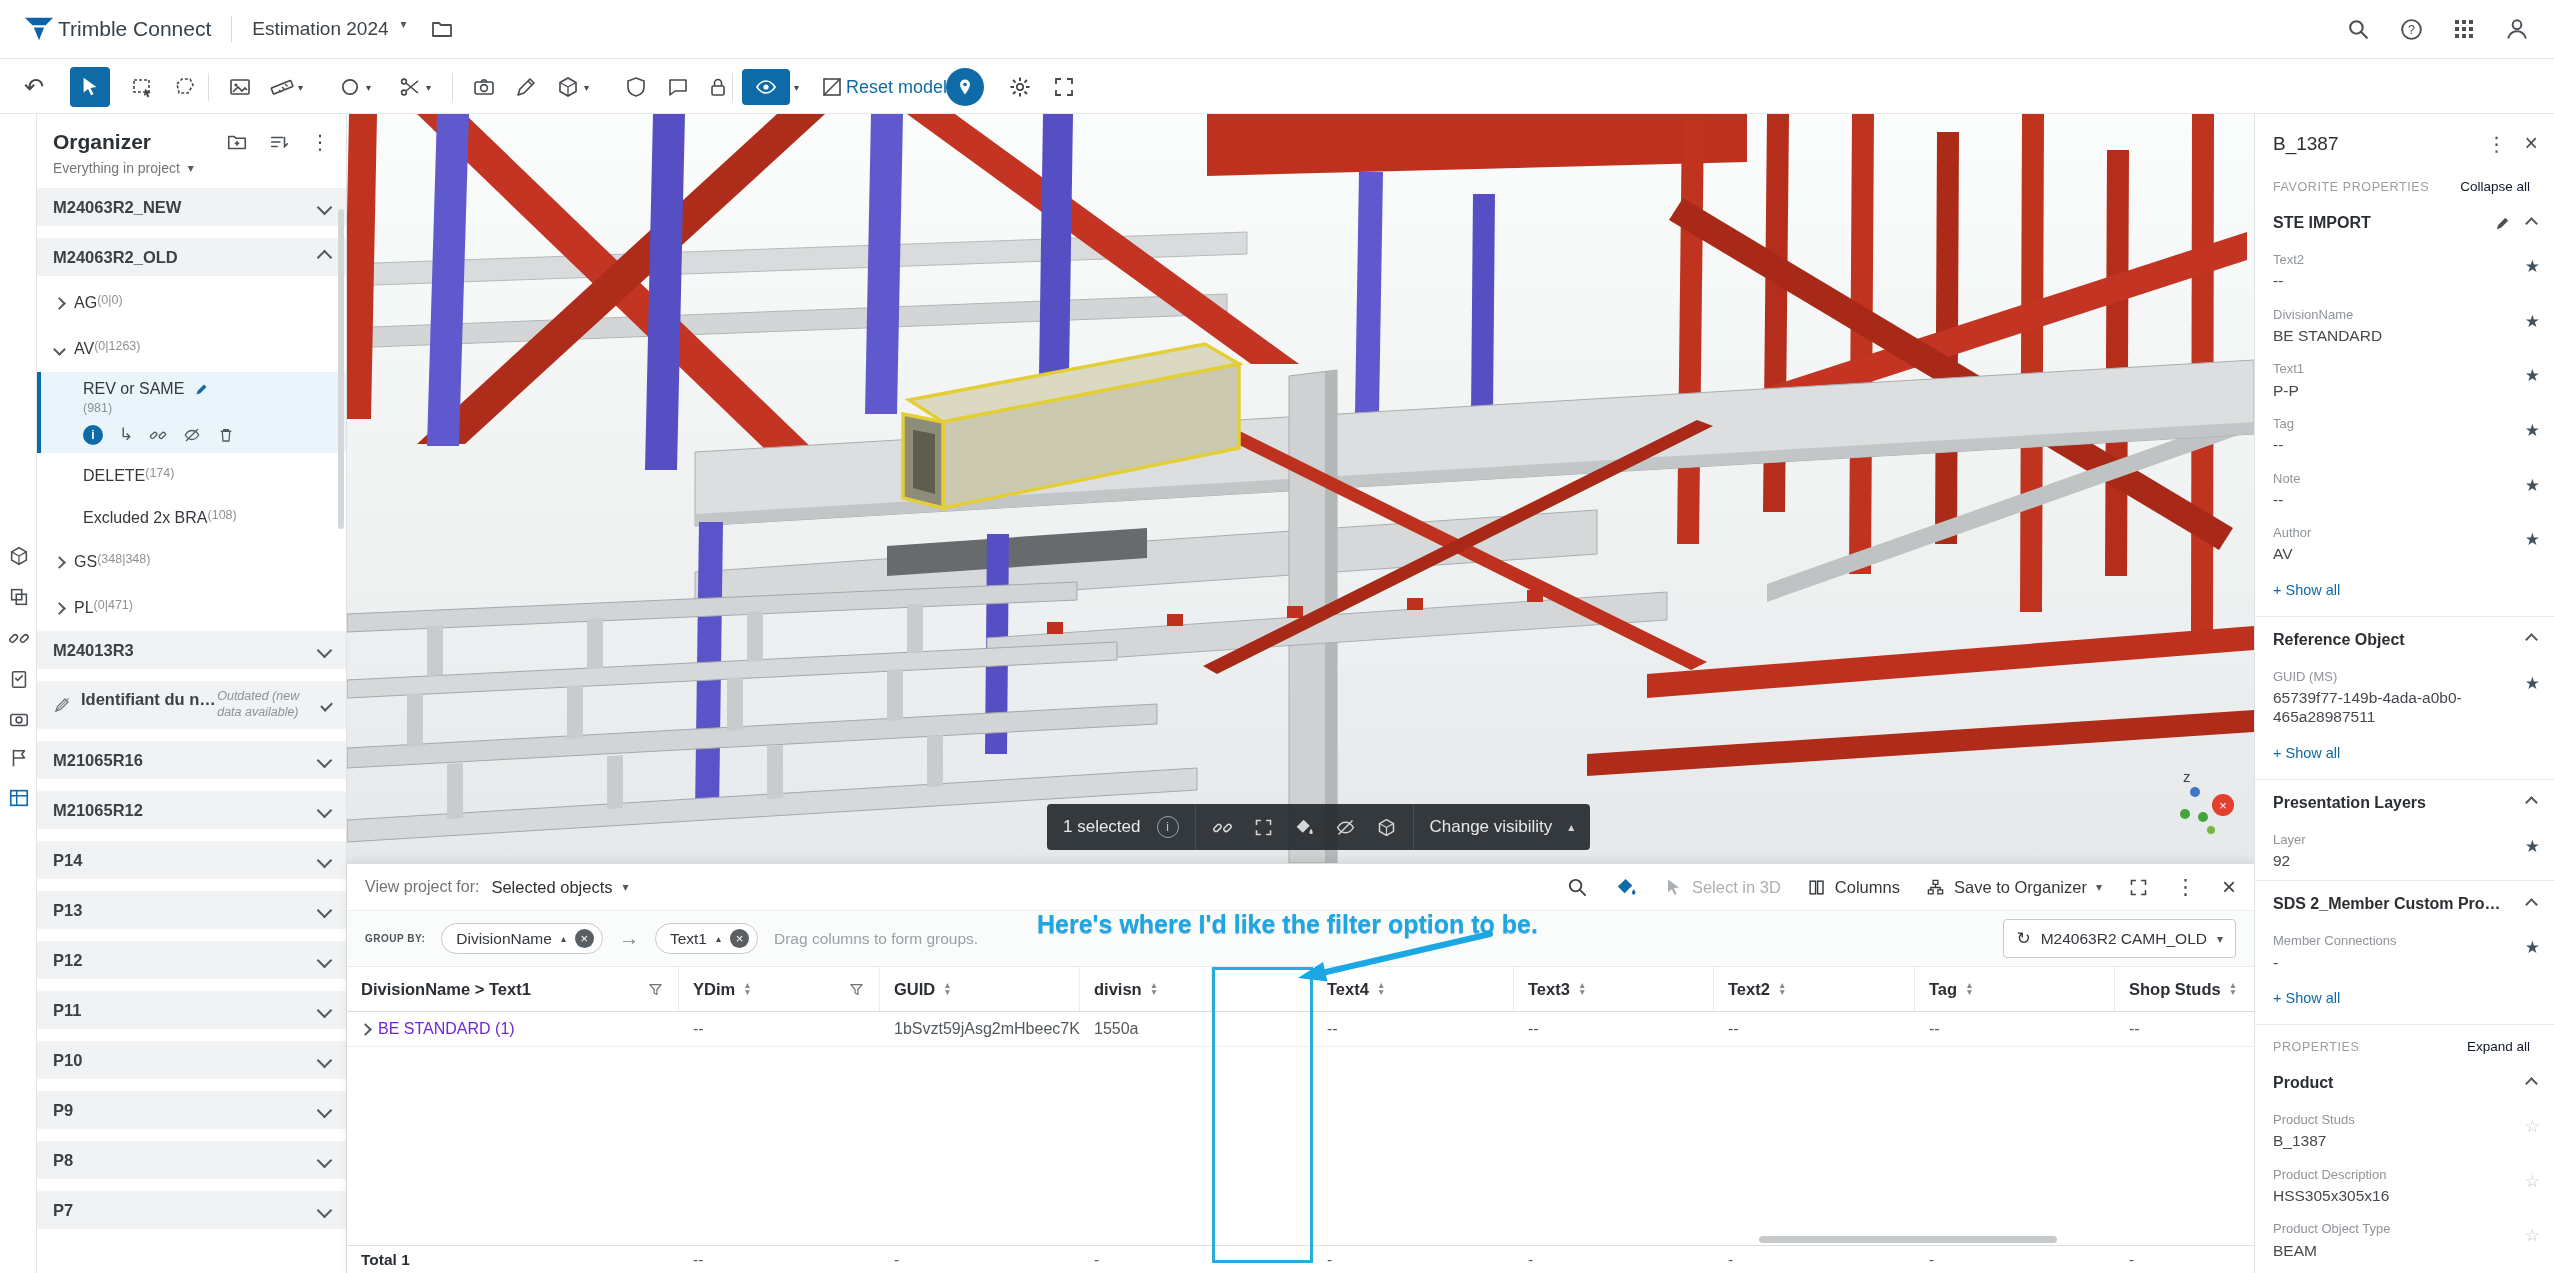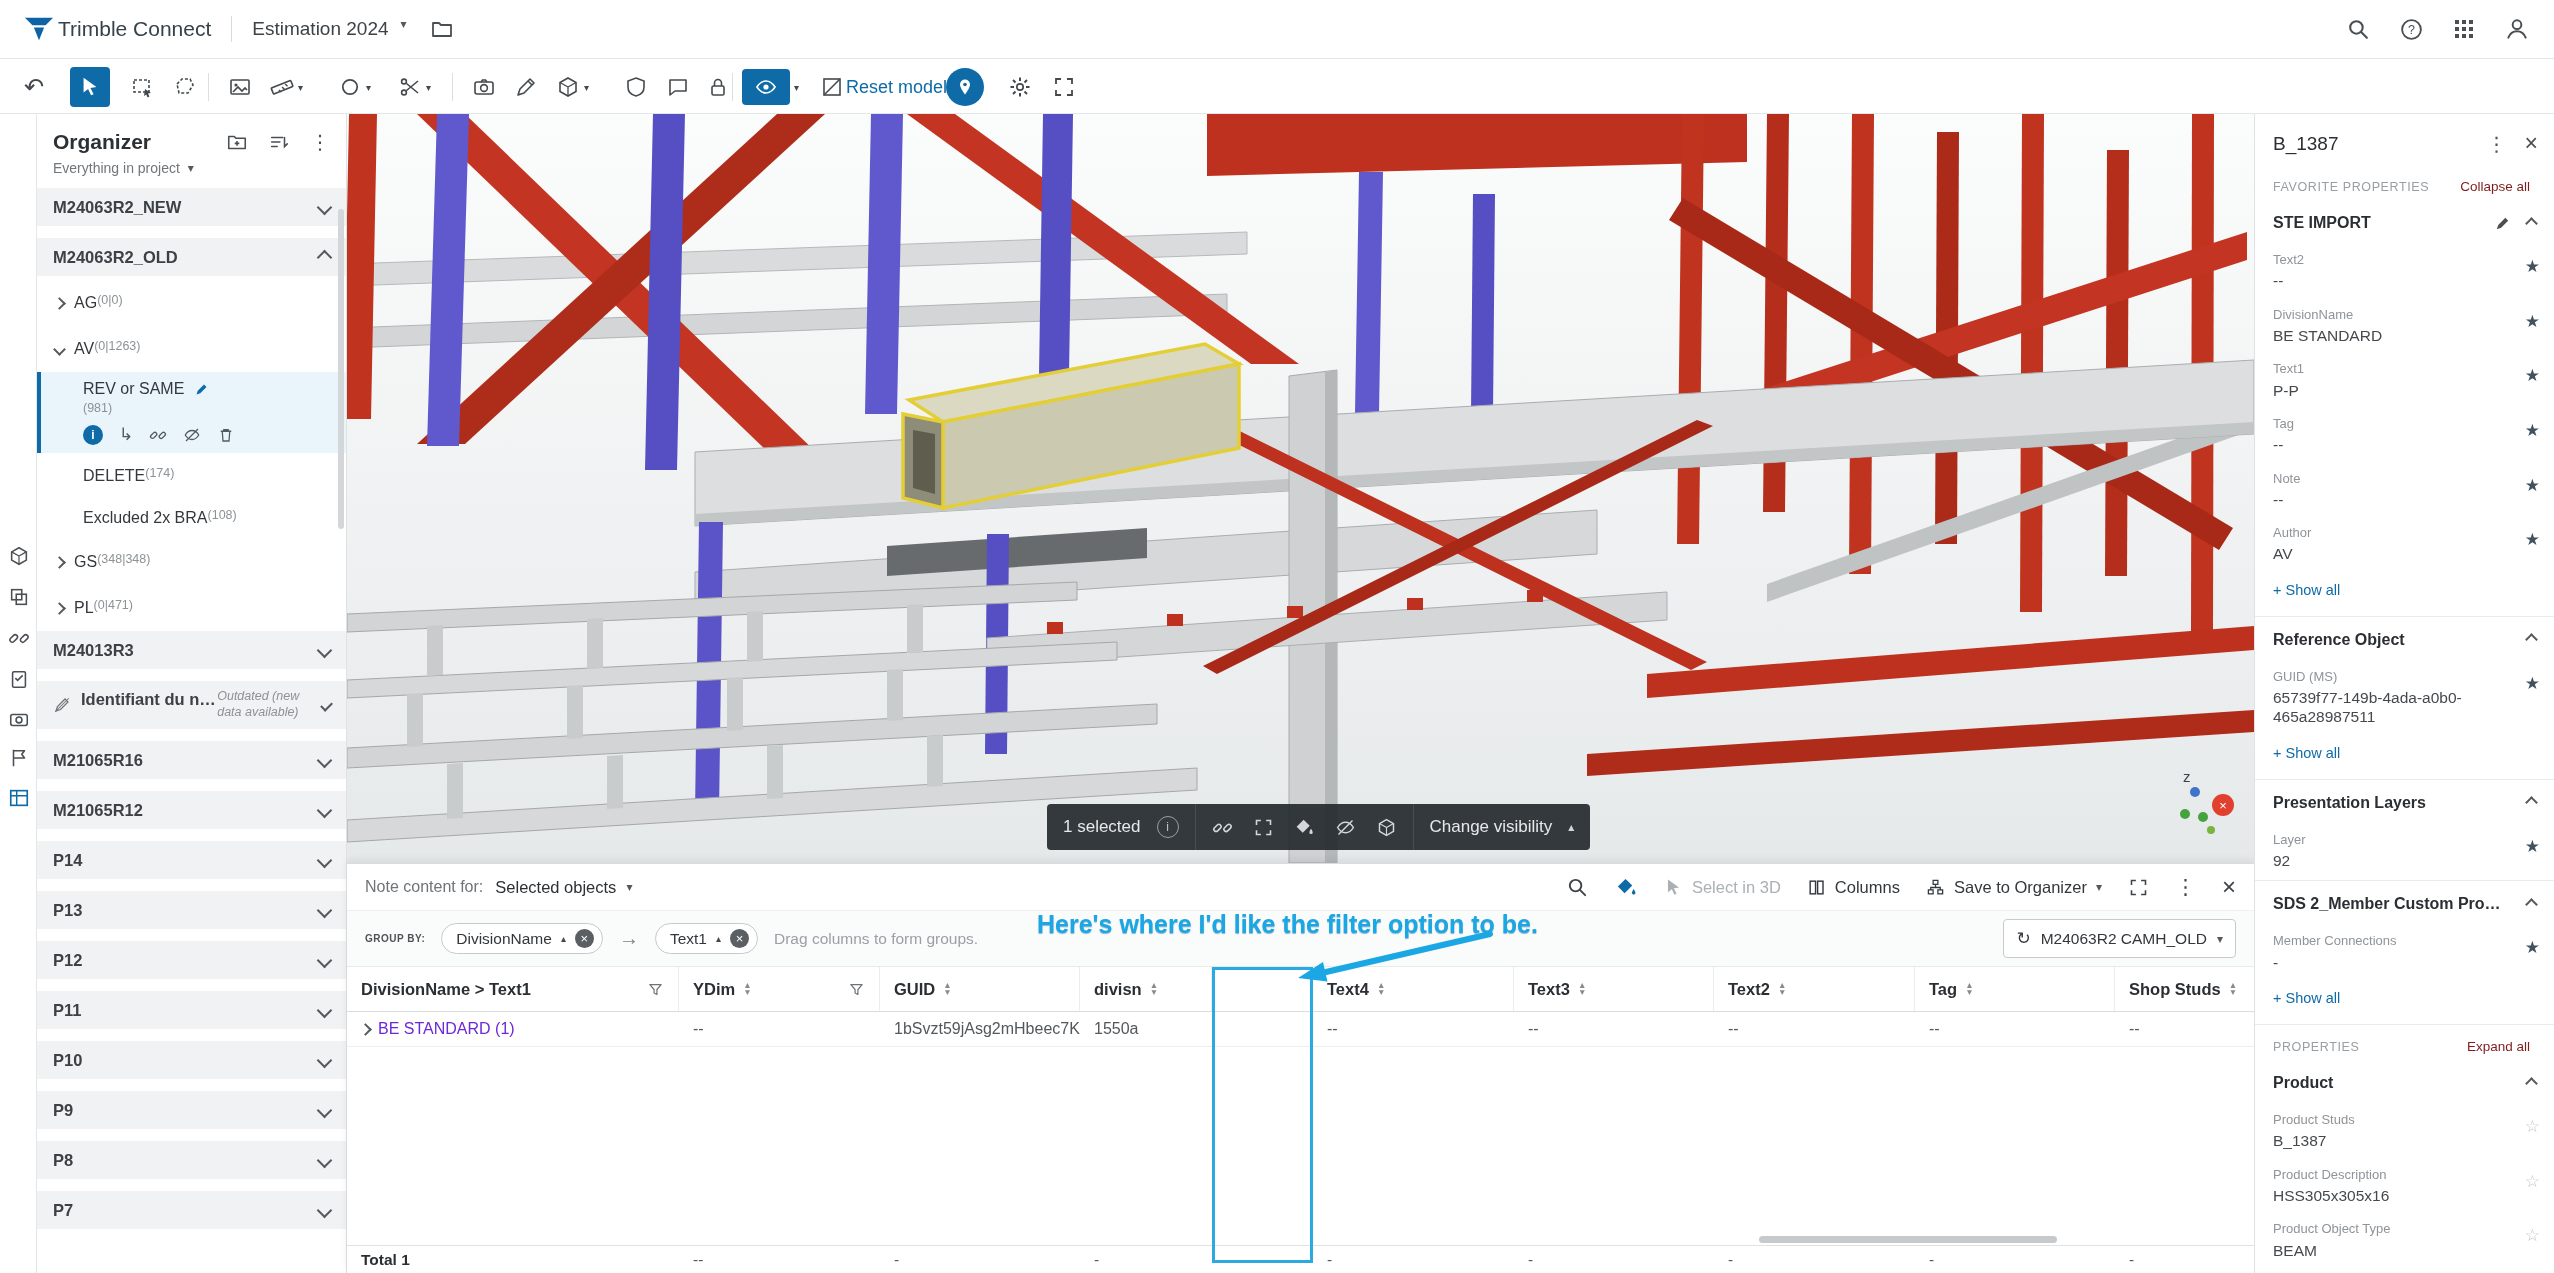--- a/index.html
+++ b/index.html
@@ -91,21 +91,21 @@
   .colhl{position:absolute;left:865px;top:103px;width:101px;height:296px;border:3px solid #29abe2;box-sizing:border-box;z-index:5;pointer-events:none}
   .annot{position:absolute;left:690px;top:46px;font-size:25px;font-weight:700;color:#1aa7e3;white-space:nowrap;z-index:6;text-shadow:0 1px 1px rgba(12,90,140,.45)}
   .annot-arrow{position:absolute;left:935px;top:56px;z-index:6}
   
   .details{position:absolute;left:2254px;top:114px;width:300px;height:1159px;box-sizing:border-box;border-left:1px solid #dfe1e2;background:#fff;overflow:hidden}
   .d-head{display:flex;align-items:center;padding:16px 16px 10px 18px}
   .d-title{font-size:19px;font-weight:500;color:#2b2f33}
   .d-headicons{margin-left:auto;display:flex;align-items:center;gap:18px;color:#4a4f54}
   .d-subhead{display:flex;align-items:flex-end;padding:12px 24px 8px 18px}
   .d-subhead .cap{font-size:12.5px;color:#989ea2;letter-spacing:.6px}
-  .d-subhead .lnk{margin-left:auto;font-size:13.5px;color:#7f1d1d}
+  .d-subhead .lnk{margin-left:auto;font-size:13.5px;color:#0f172a}
   .d-sec-head{display:flex;align-items:center;padding:12px 18px;font-size:16px;font-weight:700;color:#2b2f33}
   .d-sec-icons{margin-left:auto;display:flex;align-items:center;gap:16px;color:#4a4f54}
   .d-prop{position:relative;padding:8px 44px 8px 18px;line-height:1.25}
   .d-lab{font-size:13px;color:#8f9499;margin-bottom:3px}
   .d-val{font-size:15.5px;color:#45494d;word-break:break-word}
   .d-star{position:absolute;right:14px;top:12px;font-size:17px;color:#41525e}
   .d-star.outline{color:#c3c7c9}
   .d-show{padding:10px 18px 16px 18px;font-size:14.5px;font-weight:500;color:#0e6ba8}
   .d-div{height:1px;background:#e9ebec;margin:2px 0}
 </style>
@@ -636,21 +636,21 @@
       <span class="sb-div"></span>
       <span class="sb-sec">
         <span>Change visibility</span>
         <span class="crt" style="color:#d4d7d9">▴</span>
       </span>
     </div>
   </main>
 
   <section class="tpanel">
     <div class="tp-toolbar">
-      <span class="tp-label">Note content for:</span>
+      <span class="tp-label">View project for:</span>
       <span class="tp-mode">
         <span>Selected objects</span>
         <span class="crt">▾</span>
       </span>
       <span class="tp-right">
         <span>
             <svg class="i" width="23" height="23" viewBox="0 0 24 24">
               <circle cx="10" cy="10" r="6" fill="none" stroke="currentColor" stroke-width="2"></circle>
               <path d="M14.5 14.5L20 20" stroke="currentColor" stroke-width="2" stroke-linecap="round"></path>
             </svg>

